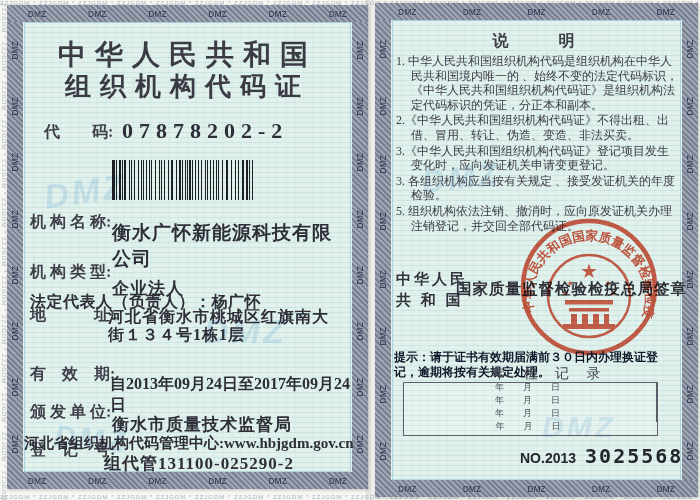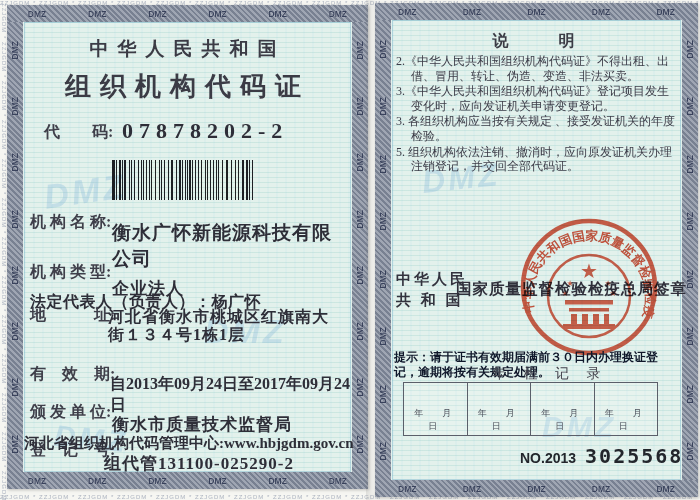--- a/index.html
+++ b/index.html
@@ -40,21 +40,21 @@
   .band-v span{writing-mode:vertical-rl;transform:rotate(180deg);}
 
   .page-content{position:absolute;inset:17px;}
 
   
   .wm{position:absolute;font-family:"Liberation Sans",sans-serif;font-weight:bold;font-style:italic;
       color:rgba(125,180,215,.30);pointer-events:none;letter-spacing:3px;}
 
   
   .cert-title{position:absolute;left:0;right:0;text-align:center;font-weight:bold;color:#3b3b45;}
-  .cert-title.l1{top:14px;font-size:19px;letter-spacing:9px;}
+  .cert-title.l1{top:14px;font-size:28px;letter-spacing:9px;}
   .cert-title.l2{top:47px;font-size:26px;letter-spacing:9px;}
   .lbl{position:absolute;font-size:16px;font-weight:bold;color:#3f3f4a;white-space:pre;}
   .val{position:absolute;font-size:16px;font-weight:bold;color:#2e2e38;}
   .code-value{left:98px;top:96px;font-size:22px;letter-spacing:6px;}
   .barcode{position:absolute;left:88px;top:138px;width:142px;height:40px;display:flex;align-items:stretch;}
   .barcode i{display:block;background:#1c1f24;height:100%;}
   .addr-val{left:84px;top:286px;width:222px;line-height:18px;letter-spacing:1px;}
   .admin-line{left:0px;top:412px;font-size:15px;white-space:nowrap;}
   .reg-val{left:80px;top:430px;font-size:17px;letter-spacing:1px;}
 
@@ -65,21 +65,21 @@
   .instructions p{margin:0 0 1px 0;padding-left:15px;text-indent:-15px;}
   .authority{position:absolute;left:4px;top:249px;font-size:15px;font-weight:bold;
              line-height:21px;letter-spacing:3px;color:#33333e;}
   .authority-main{position:absolute;left:64px;top:259px;font-size:15.5px;font-weight:bold;
                   letter-spacing:1px;color:#2f2f3a;white-space:nowrap;}
   .seal{position:absolute;left:126px;top:196px;width:142px;height:142px;mix-blend-mode:multiply;opacity:.9;}
   .notice{position:absolute;left:2px;top:330px;width:282px;font-size:12px;font-weight:bold;
           line-height:15px;color:#0f172a;}
   .annual-title{position:absolute;left:100px;top:345px;font-size:14px;letter-spacing:7px;color:#44444e;}
   .annual-table{position:absolute;left:11px;top:362px;width:253px;height:52px;
-                border:1px solid #5a5f6a;display:flex;background:rgba(255,255,255,.15);}
+                border:1px solid #5a5f6a;display:flex;background:rgba(255,255,255,.15);flex-direction:column;}
   .annual-cell{flex:1;border-right:1px solid #5a5f6a;position:relative;}
   .annual-cell:last-child{border-right:none;}
   .annual-cell span{position:absolute;bottom:2px;left:0;right:0;text-align:center;
                     font-size:9px;letter-spacing:5px;color:#4a4f5a;}
   .serial{position:absolute;left:128px;top:424px;display:flex;align-items:baseline;gap:9px;color:#23262c;}
   .serial .pre{font-family:"Liberation Sans",sans-serif;font-size:14px;font-weight:bold;}
   .serial .num{font-family:"DejaVu Sans Mono",monospace;font-size:20px;font-weight:bold;letter-spacing:2px;}
 
   .fold{position:absolute;left:366px;top:0;width:10px;height:500px;
         background:linear-gradient(90deg, rgba(120,120,120,.18), rgba(255,255,255,0));}
@@ -254,20 +254,21 @@
         <span>DMZ</span>
       </div>
 
     <div class="page-content">
       <div class="wm" style="left:30px;top:140px;font-size:32px;transform:rotate(-6deg);">DMZ</div>
       <div class="wm" style="left:150px;top:390px;font-size:30px;">DMZ</div>
 
       <div class="expl-title">说　　明</div>
 
       <div class="instructions">
+        <p>1. 中华人民共和国组织机构代码是组织机构在中华人民共和国境内唯一的 、始终不变的法定代码标识，《中华人民共和国组织机构代码证》是组织机构法定代码标识的凭证，分正本和副本。</p>
         <p>2.《中华人民共和国组织机构代码证》不得出租、出借、冒用、转让、伪造、变造、非法买卖。</p>
         <p>3.《中华人民共和国组织机构代码证》登记项目发生变化时，应向发证机关申请变更登记。</p>
         <p>3. 各组织机构应当按有关规定 、接受发证机关的年度检验。</p>
         <p>5. 组织机构依法注销、撤消时，应向原发证机关办理注销登记，并交回全部代码证。</p>
       </div>
 
       <div class="authority">
         <div>中华人民</div>
         <div>共 和 国</div>
       </div>

